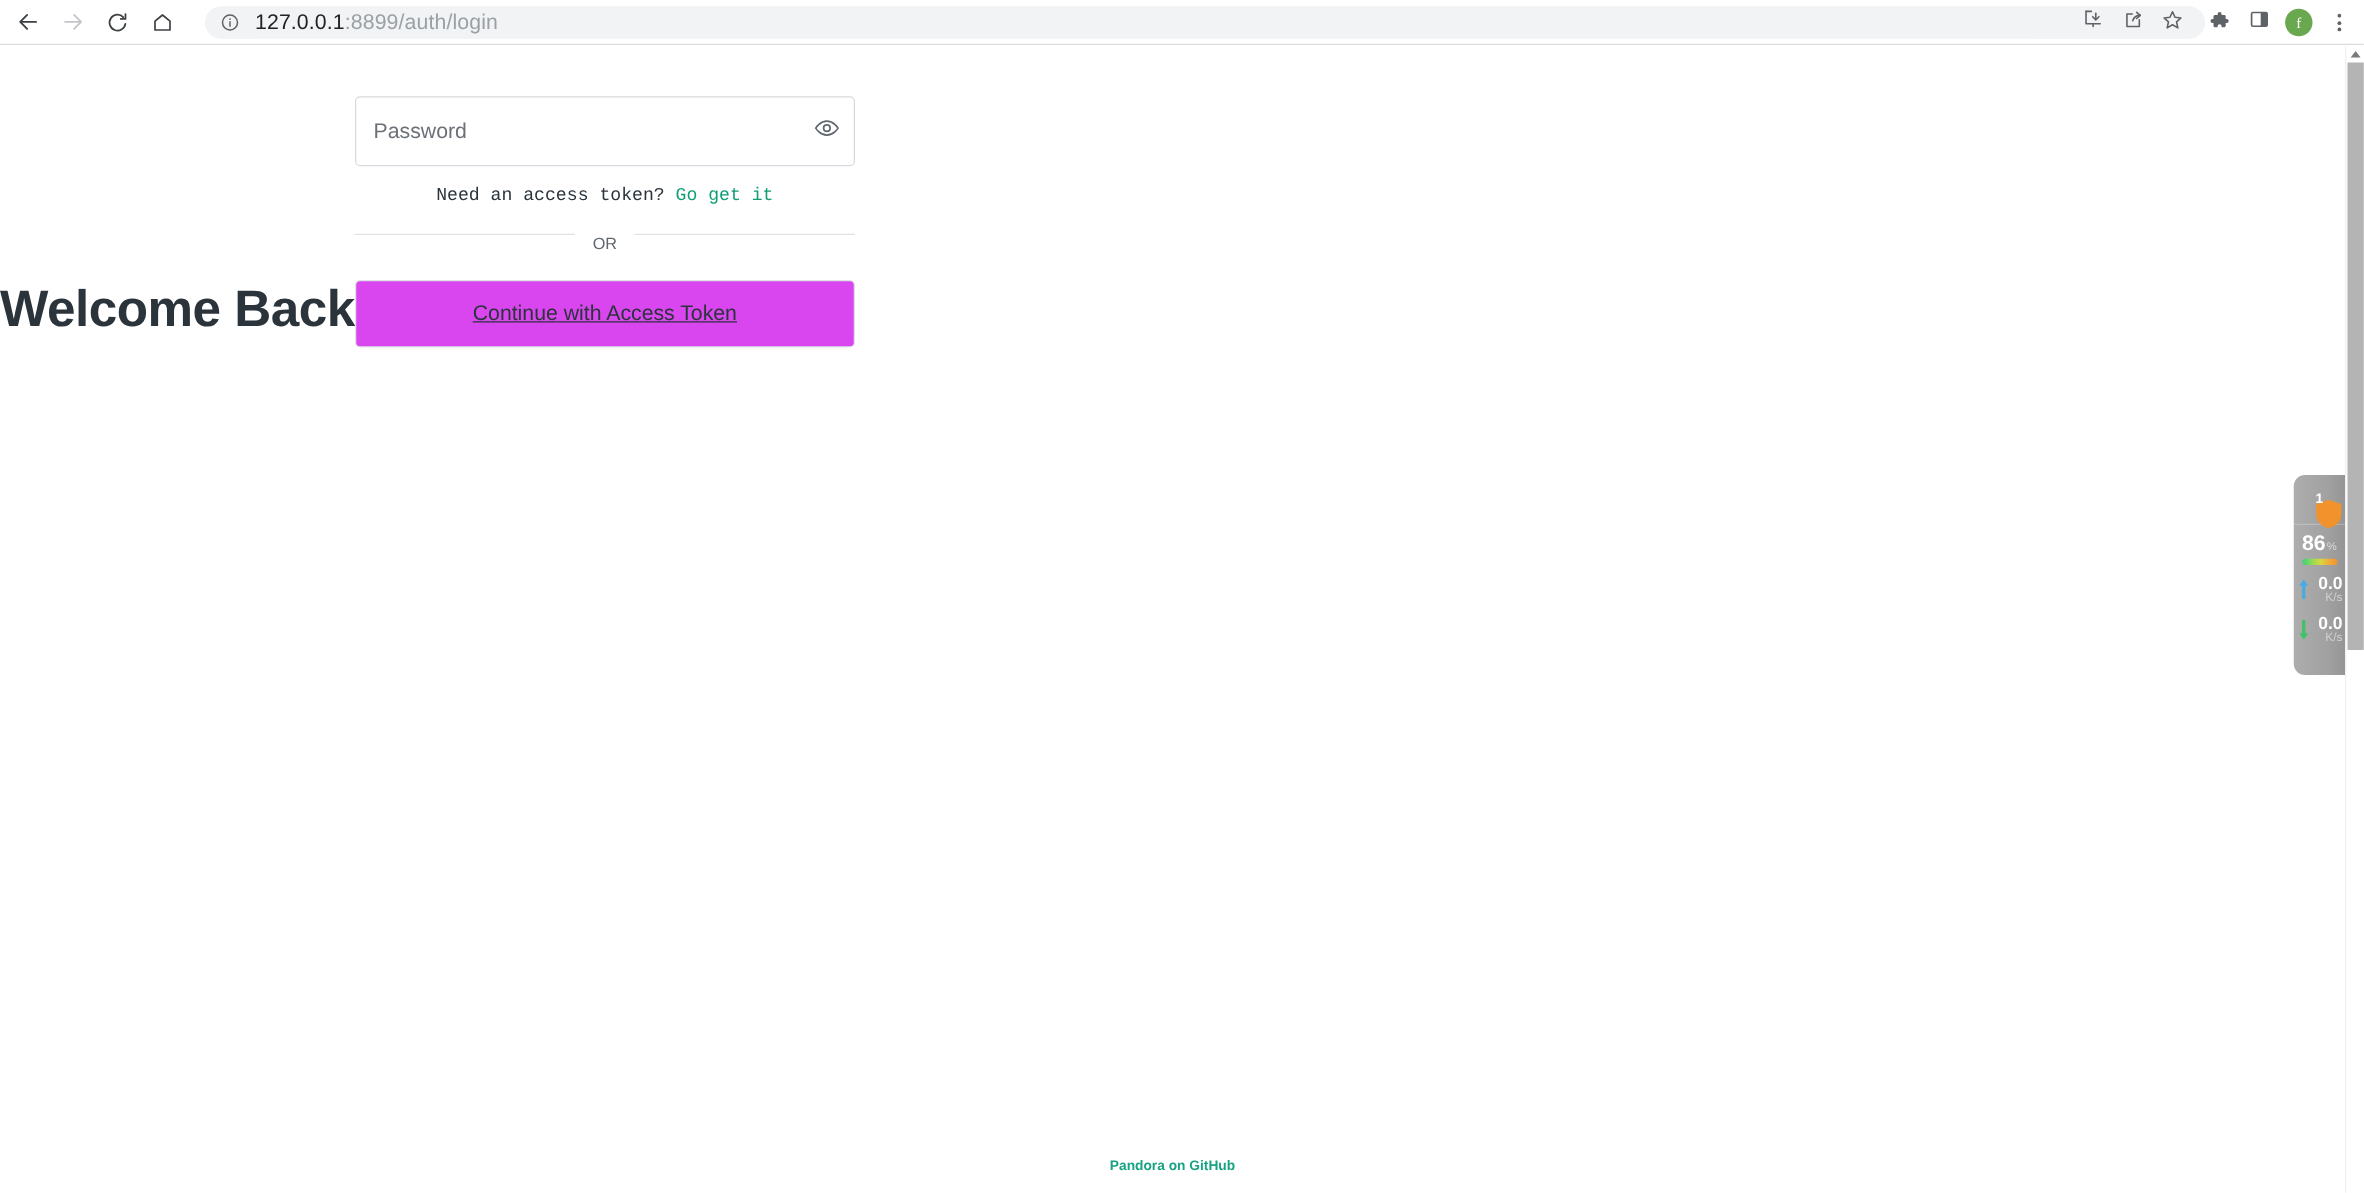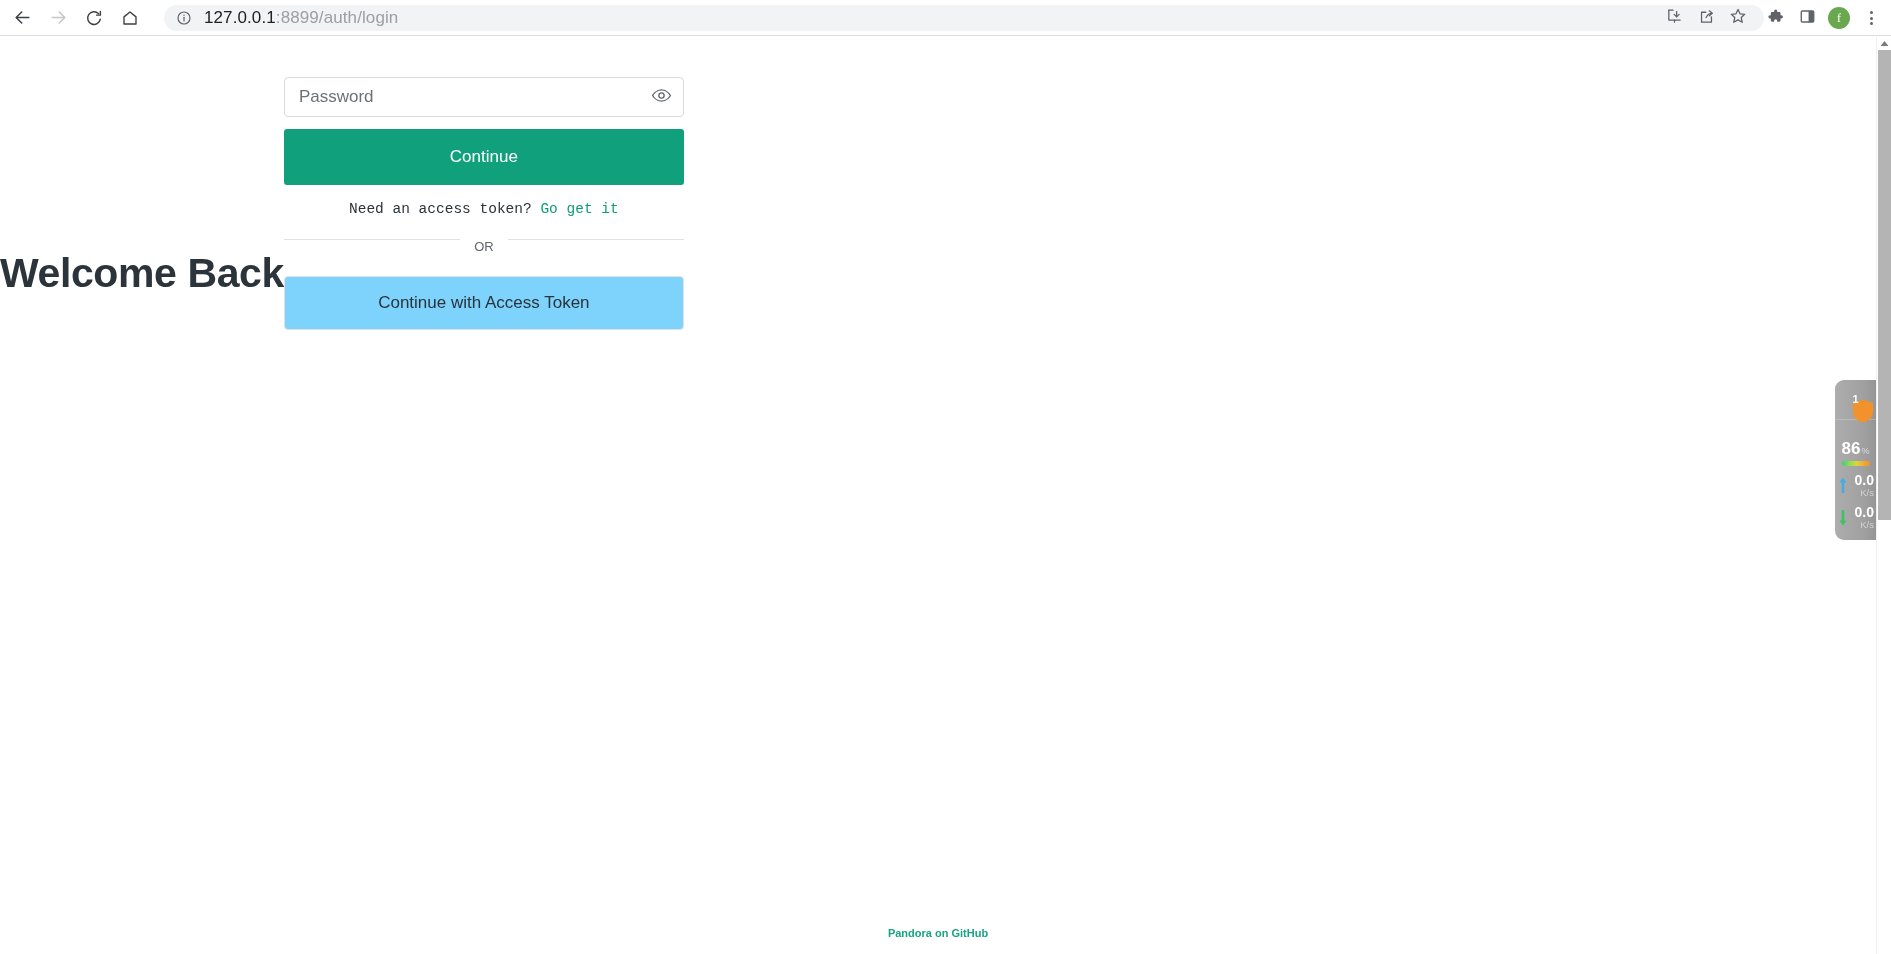--- a/index.html
+++ b/index.html
@@ -120,21 +120,21 @@
     position: absolute; inset: 0;
     border: 0; outline: 0; background: transparent;
     padding: 0 14px;
     font-size: 16px; color: #202124;
     font-family: "Liberation Sans", sans-serif;
   }
 
   
   .field-plain {
     position: relative;
-    height: 40px;
+    height: 56px;
     border: 1px solid #d7dbdf;
     border-radius: 4px;
     margin-top: 12px;
     display: flex; 
   }
   .field-plain input {
     flex: 1; height: 100%;
     border: 0; outline: 0; background: transparent;
     padding: 0 14px;
     font-size: 17px; color: #202124;
@@ -174,27 +174,28 @@
     font-size: 13px;
   }
   .divider::before, .divider::after {
     content: ""; flex: 1; height: 1px; background: #dfe3e6;
   }
   .divider span { padding: 0 14px; }
 
   .btn-secondary {
     margin-top: 22px;
     width: 100%; height: 54px;
-    background: #7dd3fc;
+    background: #d946ef;
     color: #2b333b;
     border: 1px solid #dfe3e6;
     border-radius: 4px;
     font-size: 17px;
     font-family: "Liberation Sans", sans-serif;
     cursor: pointer;
+    text-decoration: underline;
   }
 
   .footer-link {
     position: absolute;
     left: 0; right: 0;
     top: 890px;
     text-align: center;
     font-size: 11px;
   }
   .footer-link a { color: #18a383; text-decoration: none; font-weight: 600; }
@@ -239,21 +240,21 @@
   .shield svg { position: absolute; top: 0; left: 0; }
   .shield span {
     position: relative;
     color: #fff; font-size: 11px; font-weight: bold;
     line-height: 1; margin-top: -2px;
   }
   .mon-sep { width: 100%; height: 1px; background: rgba(255,255,255,0.22); margin-top: 7px; }
 
   .cpu-row {
     display: flex; align-items: baseline;
-    margin-top: 20px;
+    margin-top: 6px;
   }
   .cpu-val { color: #ffffff; font-size: 17px; font-weight: bold; line-height: 1; }
   .cpu-pct { color: #d8d8d8; font-size: 9px; margin-left: 1px; }
   .cpu-bar {
     width: 28px; height: 5px; margin-top: 4px;
     border-radius: 2px;
     background: linear-gradient(to right, #2ecc71 0%, #8bd94a 28%, #d6d431 52%, #f0a32a 78%, #f08a1e 100%);
   }
   .net-row {
     display: flex; align-items: center;
@@ -388,21 +389,20 @@
           <div class="eye-btn">
             <span>
               <svg width="21" height="21" viewBox="0 0 24 24" fill="none" stroke="#5f666d" stroke-width="1.5">
                 <path d="M1.8 12S5.6 5.6 12 5.6 22.2 12 22.2 12 18.4 18.4 12 18.4 1.8 12 1.8 12z"></path>
                 <circle cx="12" cy="12" r="3"></circle>
               </svg>
             </span>
           </div>
         </div>
 
-        <button class="btn-primary">Continue</button>
 
         <div class="helper">
           <span>Need an access token?</span>
           <a href="#">Go get it</a>
         </div>
 
         <div class="divider">
           <span>OR</span>
         </div>
 

